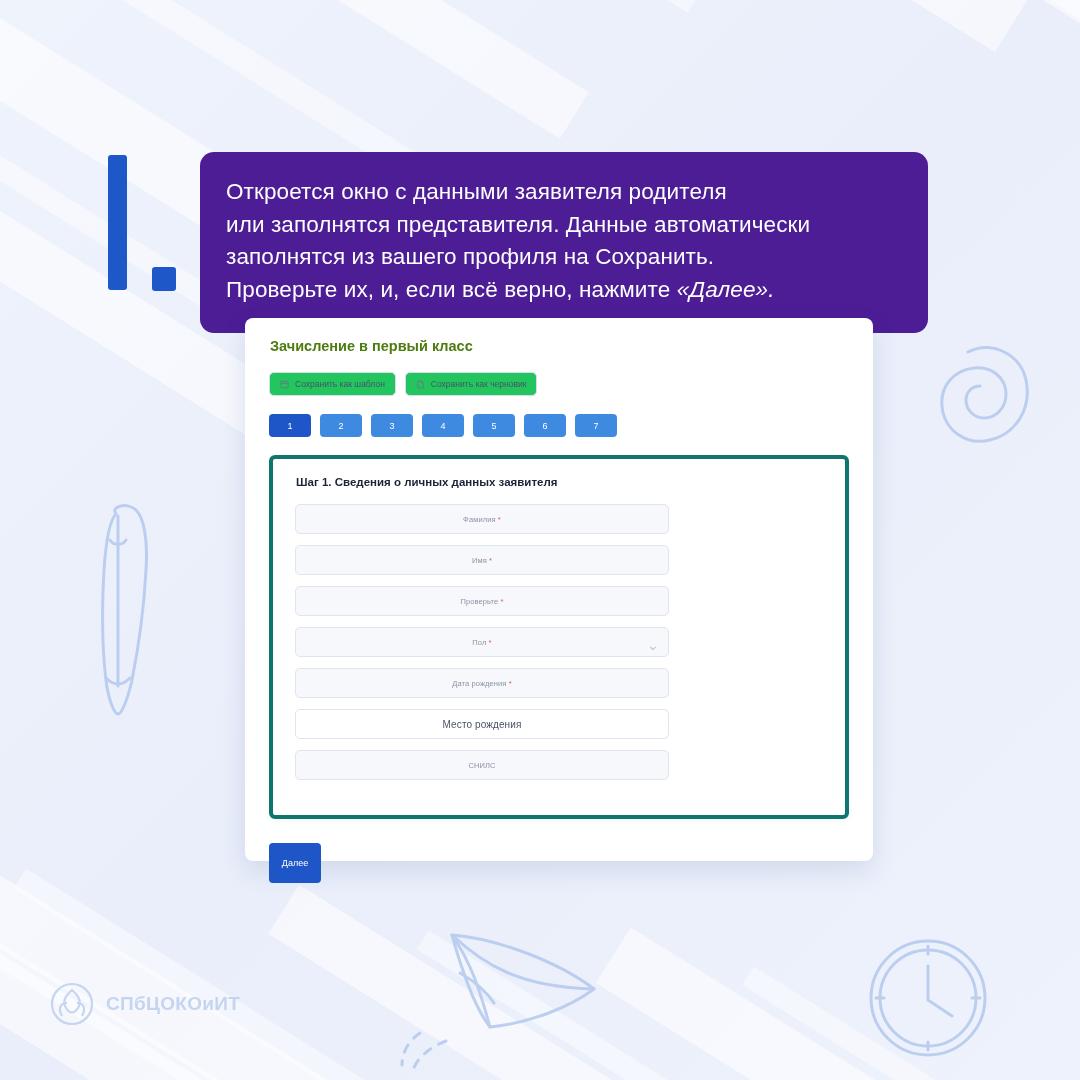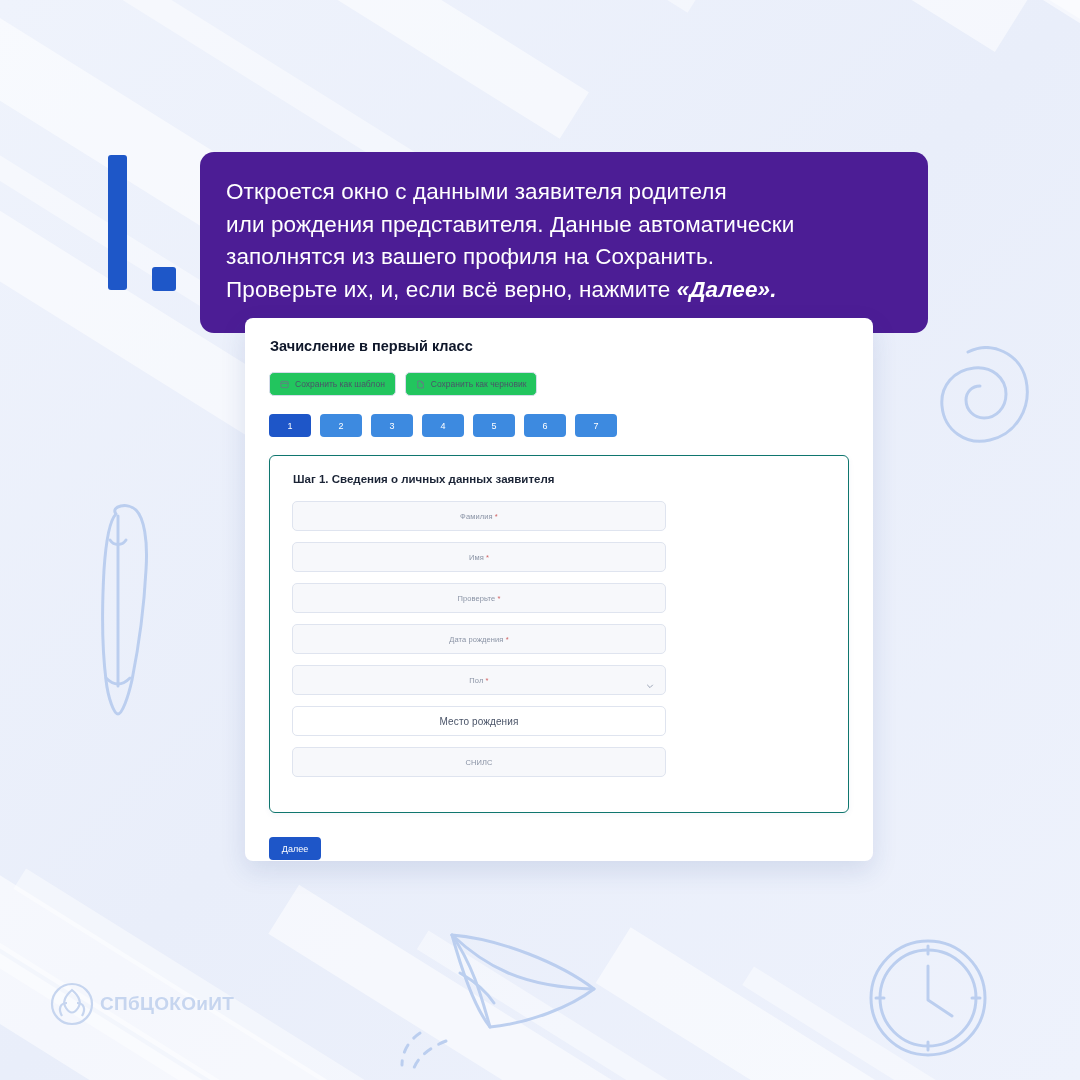--- a/index.html
+++ b/index.html
@@ -78,41 +78,41 @@
     box-sizing: border-box;
     background: #4c1d95;
     border-radius: 14px;
     padding: 24px 30px 26px 26px;
     color: #ffffff;
     font-size: 22.5px;
     line-height: 1.45;
     letter-spacing: 0.1px;
   }
   #callout b {
-    font-weight: bold;
+    font-weight: normal;
     font-style: italic;
   }
 
   
   #app-card {
     position: absolute;
     left: 245px;
     top: 318px;
     width: 628px;
     height: 543px;
     background: #ffffff;
     border-radius: 8px;
     box-shadow: 0 10px 26px rgba(40, 70, 140, 0.13);
     box-sizing: border-box;
     padding: 20px 24px;
   }
   #form-title {
     font-size: 14.5px;
     font-weight: bold;
-    color: #0f172a;
+    color: #4d7c0f;
     margin: 0 0 18px 1px;
   }
   .chip-row {
     display: flex;
     gap: 9px;
     margin-bottom: 18px;
   }
   .chip {
     display: flex;
     align-items: center;
@@ -141,21 +141,21 @@
     font-size: 9px;
     display: flex;
     align-items: center;
     justify-content: center;
   }
   .step-btn.active {
     background: #1e56c8;
   }
 
   #step-panel {
-    border: 1px solid #0f766e;
+    border: 4px solid #0f766e;
     border-radius: 6px;
     background: #ffffff;
     padding: 17px 22px 24px 22px;
     box-shadow: 0 2px 6px rgba(40, 70, 140, 0.05);
   }
   #step-panel-title {
     font-size: 11.5px;
     font-weight: bold;
     color: #1b2436;
     margin: 0 0 16px 1px;
@@ -193,41 +193,41 @@
     right: 11px;
     top: 50%;
     transform: translateY(-50%);
     width: 8px;
     height: 8px;
   }
 
   #next-button {
     margin-top: 24px;
     width: 52px;
-    height: 23px;
+    height: 40px;
     border-radius: 4px;
     background: #1e56c8;
     color: #ffffff;
     font-size: 9px;
     display: flex;
     align-items: center;
     justify-content: center;
     border: none;
     cursor: pointer;
     font-family: "Liberation Sans", sans-serif;
   }
 
   
   #logo {
     position: absolute;
     left: 48px;
     top: 980px;
     display: flex;
     align-items: center;
-    gap: 4px;
+    gap: 10px;
   }
   #logo .logo-text {
     font-size: 19px;
     font-weight: bold;
     color: #c6d5ef;
     letter-spacing: 0.3px;
   }
 </style>
 </head>
 <body>
@@ -281,21 +281,21 @@
   <path d="M68 16 L68 24 M68 112 L68 120 M16 68 L24 68 M112 68 L120 68"></path>
 </svg>
 
 <div id="step-marker">
   <div class="bar"></div>
   <div class="dot"></div>
 </div>
 
 <div id="callout">
   <div>Откроется окно с данными заявителя родителя</div>
-  <div>или рождения представителя. Данные автоматически</div>
+  <div>или заполнятся представителя. Данные автоматически</div>
   <div>заполнятся из вашего профиля на Сохранить.</div>
   <div>
     <span>Проверьте их, и, если всё верно, нажмите </span><b>«Далее».</b>
   </div>
 </div>
 
 <div id="app-card">
 
   <div id="form-title">Зачисление в первый класс</div>
 
@@ -339,30 +339,30 @@
 
     <div class="field">
       <span class="lbl"><span>Имя</span> <span class="req">*</span></span>
     </div>
 
     <div class="field">
       <span class="lbl"><span>Проверьте</span> <span class="req">*</span></span>
     </div>
 
     <div class="field">
-      <span class="lbl"><span>Дата рождения</span> <span class="req">*</span></span>
-    </div>
-
-    <div class="field">
       <span class="lbl"><span>Пол</span> <span class="req">*</span></span>
       <span class="chev">
         <svg width="8" height="8" viewBox="0 0 10 10" fill="none" style="stroke:#98a1b3" stroke-width="1.2">
             <path d="M1.5 3.5 L5 7 L8.5 3.5"></path>
           </svg>
       </span>
+    </div>
+
+    <div class="field">
+      <span class="lbl"><span>Дата рождения</span> <span class="req">*</span></span>
     </div>
 
     <div class="field filled-white value">
       <span class="lbl">Место рождения</span>
     </div>
 
     <div class="field">
       <span class="lbl">СНИЛС</span>
     </div>
   </div>

